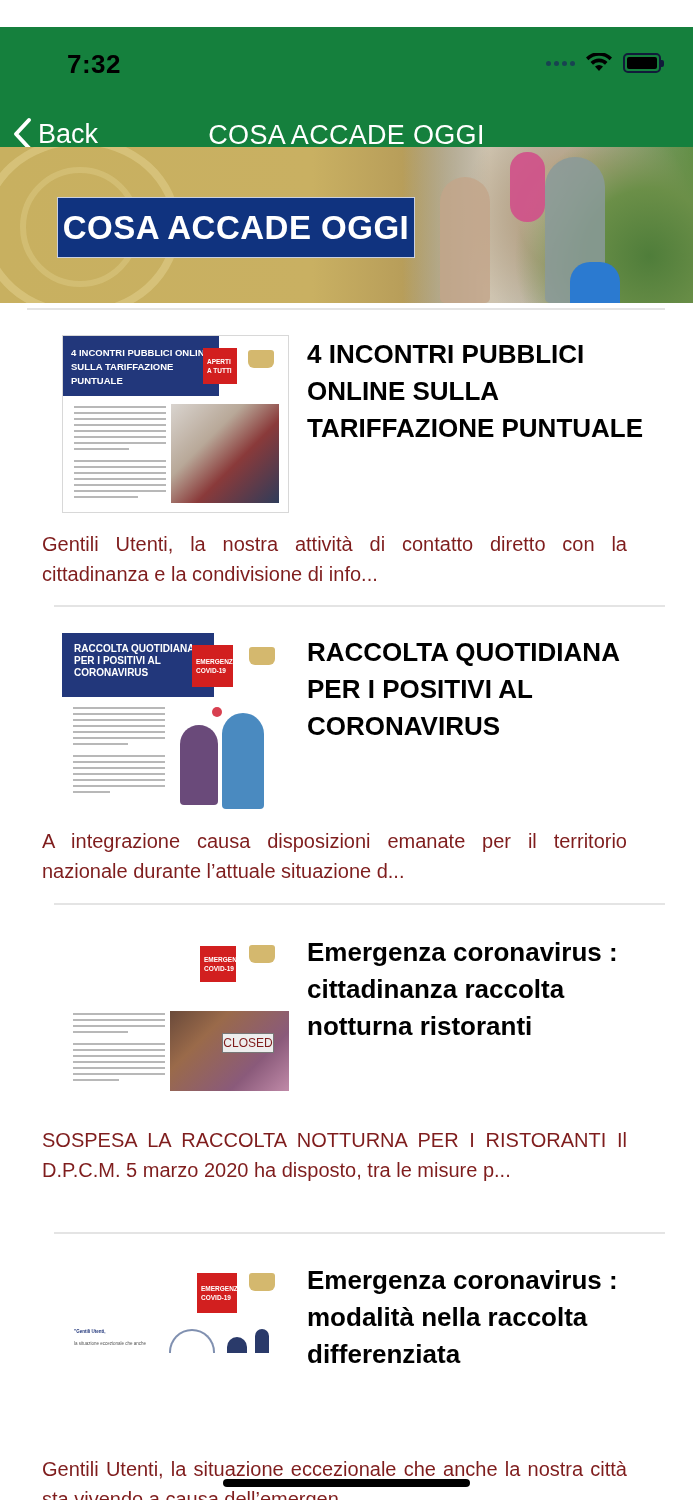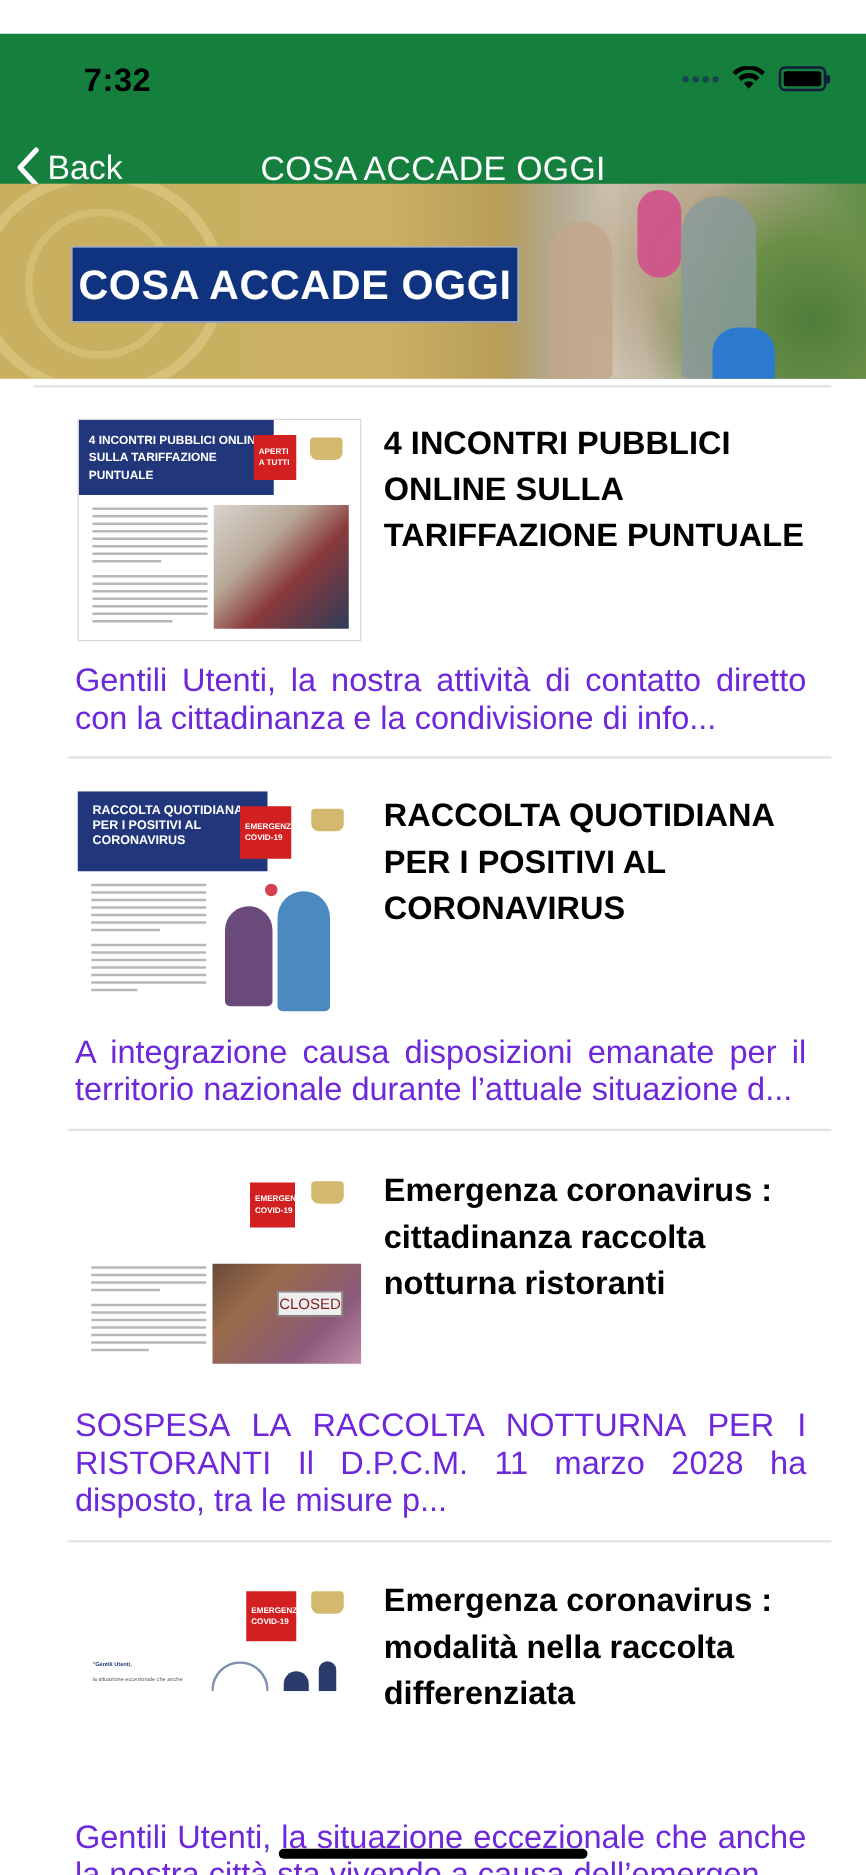--- a/index.html
+++ b/index.html
@@ -41,21 +41,21 @@
   .thumb { position: absolute; left: 62px; width: 227px; background: #fff; overflow: hidden; }
   .thumb.bordered { border: 1px solid #d8d8d8; }
   .thumb .hdr { position: absolute; left: 0; top: 0; width: 156px; background: #22377b; color: #fff; font-weight: 700; font-size: 9.5px; line-height: 14px; padding: 10px 8px; }
   .thumb .tag { position: absolute; background: #d21f1f; color: #fff; font-weight: 700; font-size: 6.5px; line-height: 9px; padding: 8px 4px; display: flex; align-items: center; }
   .thumb .crest { position: absolute; right: 14px; width: 26px; height: 18px; background: #c9a64a; border-radius: 3px 3px 6px 6px; opacity: 0.8; }
   .thumb .lines { position: absolute; left: 11px; width: 92px; }
   .thumb .lines div { height: 2px; background: #b8b8b8; margin-bottom: 4px; }
   .thumb .pic { position: absolute; }
 
   .title { position: absolute; left: 307px; width: 340px; color: #000; font-weight: 700; font-size: 26px; line-height: 37px; }
-  .excerpt { position: absolute; left: 60px; width: 585px; color: #6d28d9; font-size: 26px; line-height: 30px; text-align: justify; }
+  .excerpt { position: absolute; left: 42px; width: 585px; color: #7f1d1d; font-size: 20px; line-height: 30px; text-align: justify; }
   .sep { position: absolute; left: 54px; width: 611px; height: 2px; background: #e4e4e4; }
 
   .home-indicator { position: absolute; left: 223px; top: 1479px; width: 247px; height: 8px; background: #000; border-radius: 4px; }
 </style>
 </head>
 <body>
 
 <div class="topbar">
   <div class="status-time">7:32</div>
   <div class="status-right">
@@ -175,21 +175,21 @@
           <div></div>
           <div></div>
           <div></div>
           <div style="width:50%"></div>
       </div>
       <div class="pic" style="left:108px; top:78px; width:119px; height:80px; background: linear-gradient(135deg,#6a4a3a 0%,#9a6a4a 30%,#8a5a7a 70%,#c08aa8 100%);">
         <div style="position:absolute; left:52px; top:22px; width:52px; height:20px; background:#eee; border:1px solid #777; font-size:12px; line-height:18px; text-align:center; color:#7f1d1d;">CLOSED</div>
       </div>
     </div>
     <div class="title" style="top:33px;">Emergenza coronavirus : cittadinanza raccolta notturna ristoranti</div>
-    <div class="excerpt" style="top:224px;">SOSPESA LA RACCOLTA NOTTURNA PER I RISTORANTI Il D.P.C.M. 11 marzo 2028 ha disposto, tra le misure p...</div>
+    <div class="excerpt" style="top:224px;">SOSPESA LA RACCOLTA NOTTURNA PER I RISTORANTI Il D.P.C.M. 5 marzo 2020 ha disposto, tra le misure p...</div>
     <div class="sep" style="top:331px;"></div>
   </div>
 
   <div class="item" style="top:928px;">
     <div class="thumb" style="top:30px; height:92px;">
       <div class="tag" style="left:135px; top:12px; width:40px; height:40px;">EMERGENZA COVID-19</div>
       <div class="crest" style="top:12px;"></div>
       <div style="position:absolute; left:12px; top:68px; font-size:4.5px; color:#22377b; font-weight:700;">"Gentili Utenti,</div>
       <div style="position:absolute; left:12px; top:80px; font-size:4.5px; color:#555;">la situazione eccezionale che anche</div>
       <div class="pic" style="left:107px; top:68px; width:46px; height:24px; border:2px solid #8090b0; border-bottom:none; border-radius:23px 23px 0 0;"></div>

